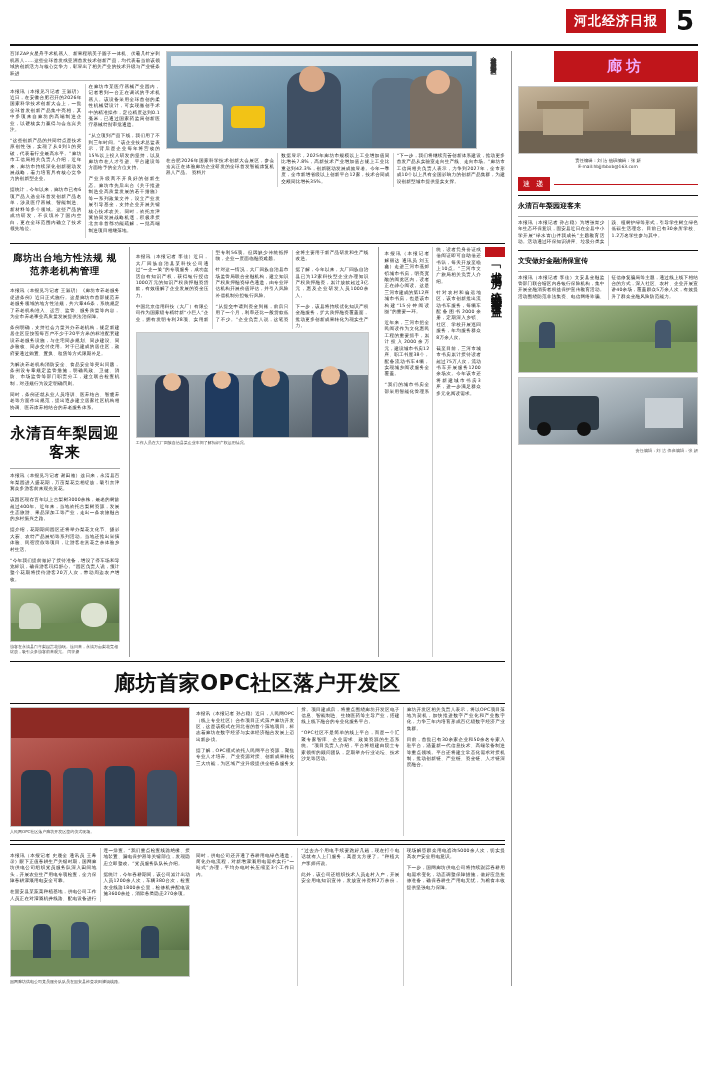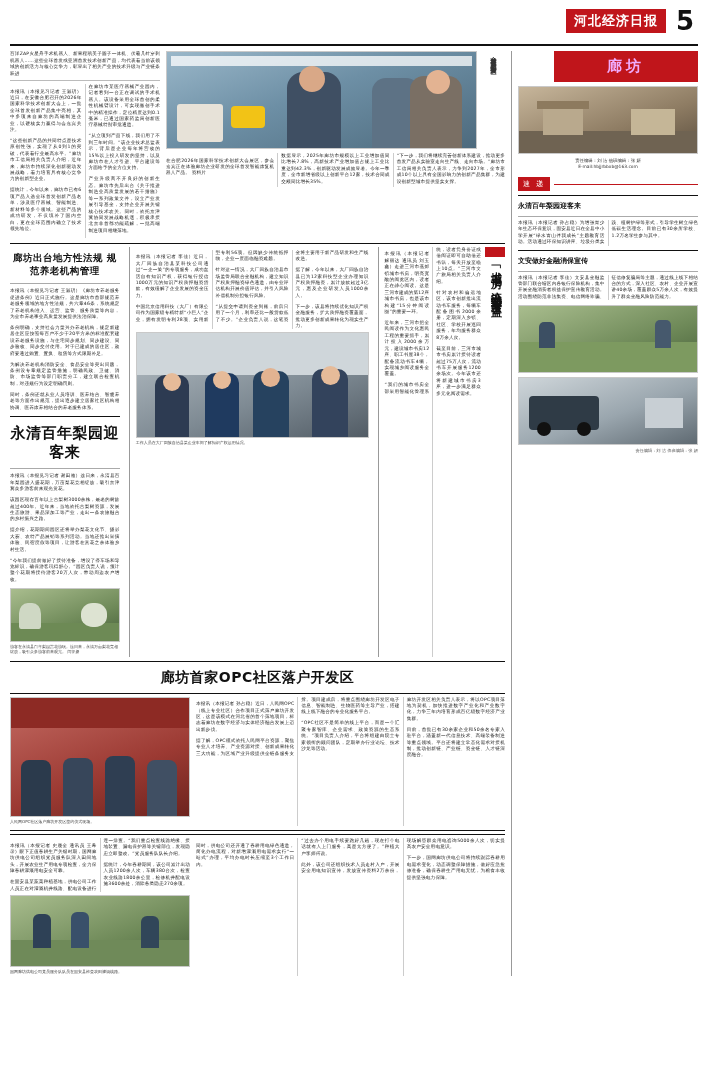--- a/index.html
+++ b/index.html
@@ -39,21 +39,21 @@
   .photo{
     background:#7f8b93;position:relative;overflow:hidden;
     border:1px solid #c9c9c9;
   }
   .photo.ph1{height:96px;}
   
   .sec-title{
     font-size:12px;font-weight:bold;color:#111;text-align:center;
     padding:4px 0 3px 0;letter-spacing:.5px;
   }
-  .sec-title.big{font-size:14px;}
+  .sec-title.big{font-size:21px;}
   .thin-rule{border-top:1px solid #aaa;margin:3px 0;}
   .tag-red{
     display:inline-block;background:#c0151b;color:#fff;font-size:11px;
     font-weight:bold;padding:4px 6px;line-height:1.1;
   }
   .vtag-red{
     background:#c0151b;color:#fff;font-size:10px;font-weight:bold;
     width:16px;padding:5px 2px;writing-mode:vertical-rl;text-align:center;
   }
   .vtitle{

